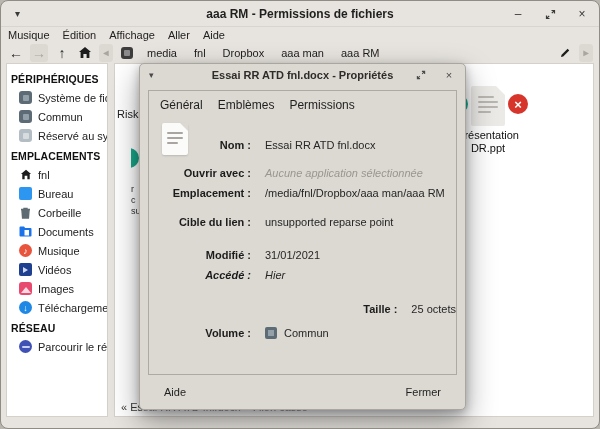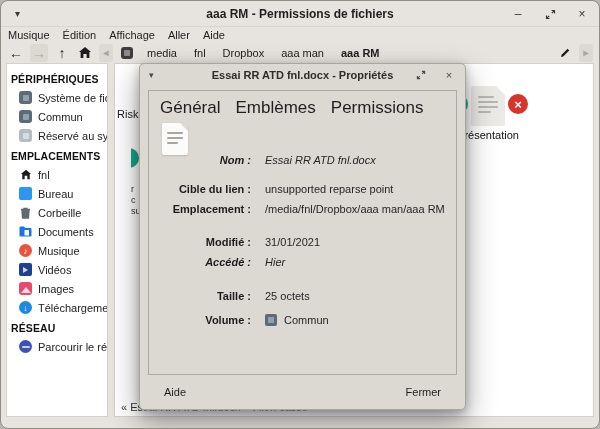--- a/index.html
+++ b/index.html
@@ -19,21 +19,21 @@
   .menubar { position:absolute; top:26px; left:0; right:0; height:15px; display:flex; align-items:center; padding-left:7px; gap:13px; font-size:11px; color:#222; }
   .menubar span { cursor:default; }
   
   .toolbar { position:absolute; top:41px; left:0; right:0; height:21px; display:flex; align-items:center; padding:0 6px; gap:5px; }
   .tbtn { height:18px; min-width:18px; display:flex; align-items:center; justify-content:center; border-radius:3px; font-size:14px; font-weight:bold; color:#1d1d1d; }
   .tbtn.disabled { background:#dcd8d2; color:#a9a59f; }
   .tbtn.small { font-size:10px; min-width:14px; }
   .drive-glyph { width:12px; height:12px; background:#3d3d3d; border-radius:3px; position:relative; }
   .drive-glyph::after { content:""; position:absolute; left:3px; top:3px; width:6px; height:6px; background:#8b8b8b; border-radius:1px; }
   .crumb { padding:2px 6px; border-radius:3px; color:#1d1d1d; }
-  .crumb.active { font-weight:bold; }
+  .crumb.active { font-weight:normal; }
   .tb-spacer { flex:1; }
   
   .body { position:absolute; top:62px; left:5px; right:5px; bottom:11px; display:flex; gap:6px; }
   .sidebar { width:102px; background:#ffffff; border:1px solid #d4d0ca; overflow:hidden; padding-top:4px; }
   .sec-title { font-weight:bold; font-size:10.5px; color:#111; padding:5px 9px 3px 4px; letter-spacing:0.1px; }
   .side-item { display:flex; align-items:center; gap:6px; padding:3px 2px 3px 12px; white-space:nowrap; color:#222; }
   .ic { width:13px; height:13px; flex:none; position:relative; display:flex; align-items:center; justify-content:center; }
   .ic-drive { background:#5d6b76; border-radius:3px; }
   .ic-drive::after { content:""; position:absolute; left:3.5px; top:3.5px; width:6px; height:6px; background:#93a0a9; border-radius:1px; }
   .ic-drive.light { background:#b4bdc3; }
@@ -67,37 +67,37 @@
   
   .dialog { position:absolute; left:138px; top:62px; width:327px; height:347px;
     background:#dcd9d3; border:1px solid #aaa69f; border-radius:5px;
     box-shadow:0 12px 30px rgba(0,0,0,0.38), 0 3px 10px rgba(0,0,0,0.25); z-index:10; }
   .dlg-titlebar { position:absolute; top:0; left:0; right:0; height:22px; display:flex; align-items:center; }
   .dlg-titlebar .menu-caret { margin-left:9px; font-size:9px; color:#4a4a4a; }
   .dlg-title { position:absolute; left:0; right:0; text-align:center; font-weight:bold; font-size:11px; color:#2e2c29; }
   .dlg-controls { position:absolute; right:9px; top:0; height:22px; display:flex; align-items:center; gap:14px; }
   .dlg-controls .wc { font-size:11px; color:#4a4a4a; }
   .notebook { position:absolute; left:8px; right:8px; top:26px; bottom:34px; border:1px solid #aeaaa3; background:#dcd9d3; }
-  .tabs { display:flex; gap:15px; padding:7px 0 4px 11px; font-size:17px; color:#1f1f1f; }
+  .tabs { display:flex; gap:15px; padding:7px 0 4px 11px; font-size:12px; color:#1f1f1f; }
   .doc-icon { position:absolute; left:13px; top:32px; width:26px; height:32px; background:#fbfbfa; border-radius:2px; box-shadow:0 1px 2px rgba(0,0,0,0.15); }
   .doc-icon::before { content:""; position:absolute; right:0; top:0; border-left:8px solid transparent; border-top:8px solid #dcd9d3; }
   .doc-icon .ln { position:absolute; left:5px; right:5px; height:2px; background:#a9a6a1; border-radius:1px; }
   .rows { padding-top:12px; }
   .row { display:flex; align-items:center; min-height:15px; }
   .row .lbl { width:102px; text-align:right; font-weight:bold; color:#1c1c1c; flex:none; }
   .row .val { margin-left:14px; color:#262626; }
   .row .val.muted { color:#9a968f; font-style:italic; }
-  .mt-nom { margin-top:18px;font-style:italic; }
+  .mt-nom { margin-top:9px; }
   .mt-type { margin-top:19px; }
   .mt-ouvrir { margin-top:13px; }
   .mt-cible { margin-top:14px; }
   .mt-empl { margin-top:5px; }
   .mt-modif { margin-top:18px; }
   .mt-acc { margin-top:5px;font-style:italic; }
-  .mt-taille { margin-top:19px; }
+  .mt-taille { margin-top:19px;justify-content:flex-end; }
   .mt-vol { margin-top:9px; }
   .vol-ic { width:12px; height:12px; background:#5d6b76; border-radius:2px; position:relative; margin-right:7px; flex:none; }
   .vol-ic::after { content:""; position:absolute; left:3px; top:3px; width:6px; height:6px; background:#93a0a9; }
   .dlg-btn { position:absolute; bottom:7px; padding:4px 10px; font-size:11px; color:#1f1f1f; background:transparent; border:none; font-family:inherit; }
   .dlg-btn.help { left:14px; }
   .dlg-btn.close { right:14px; }
   svg { display:block; }
 </style>
 </head>
 <body>
@@ -240,20 +240,21 @@
         <div class="file-page">
           <span class="ln" style="top:10px; width:16px;"></span>
           <span class="ln" style="top:15px; width:20px;"></span>
           <span class="ln" style="top:20px; width:20px;"></span>
           <span class="ln" style="top:25px; width:13px;"></span>
         </div>
         <span class="emblem link">↪</span>
         <span class="emblem err">×</span>
         <div class="file-label">
           <div>Présentation</div>
+          <div>DR.ppt</div>
         </div>
       </div>
 
       <div class="statusbar"><span class="lead">« Es</span><span>sai RR ATD fnl.docx » : lien cassé</span></div>
     </div>
   </div>
 
   <div class="dialog">
     <div class="dlg-titlebar">
       <span class="menu-caret">▾</span>
@@ -279,27 +280,31 @@
         <span class="ln" style="top:9px;"></span>
         <span class="ln" style="top:14px;"></span>
         <span class="ln" style="top:19px; right:10px;"></span>
       </div>
 
       <div class="rows">
         <div class="row mt-nom">
           <span class="lbl">Nom :</span>
           <span class="val">Essai RR ATD fnl.docx</span>
         </div>
+        <div class="row mt-ouvrir">
+          <span class="lbl">Ouvrir avec :</span>
+          <span class="val muted">Aucune application sélectionnée</span>
+        </div>
+        <div class="row mt-empl">
+          <span class="lbl">Emplacement :</span>
+          <span class="val">/media/fnl/Dropbox/aaa man/aaa RM</span>
+        </div>
         <div class="row mt-cible">
           <span class="lbl">Cible du lien :</span>
           <span class="val">unsupported reparse point</span>
-        </div>
-        <div class="row mt-empl">
-          <span class="lbl">Emplacement :</span>
-          <span class="val">/media/fnl/Dropbox/aaa man/aaa RM</span>
         </div>
         <div class="row mt-modif">
           <span class="lbl">Modifié :</span>
           <span class="val">31/01/2021</span>
         </div>
         <div class="row mt-acc">
           <span class="lbl">Accédé :</span>
           <span class="val">Hier</span>
         </div>
         <div class="row mt-taille">

